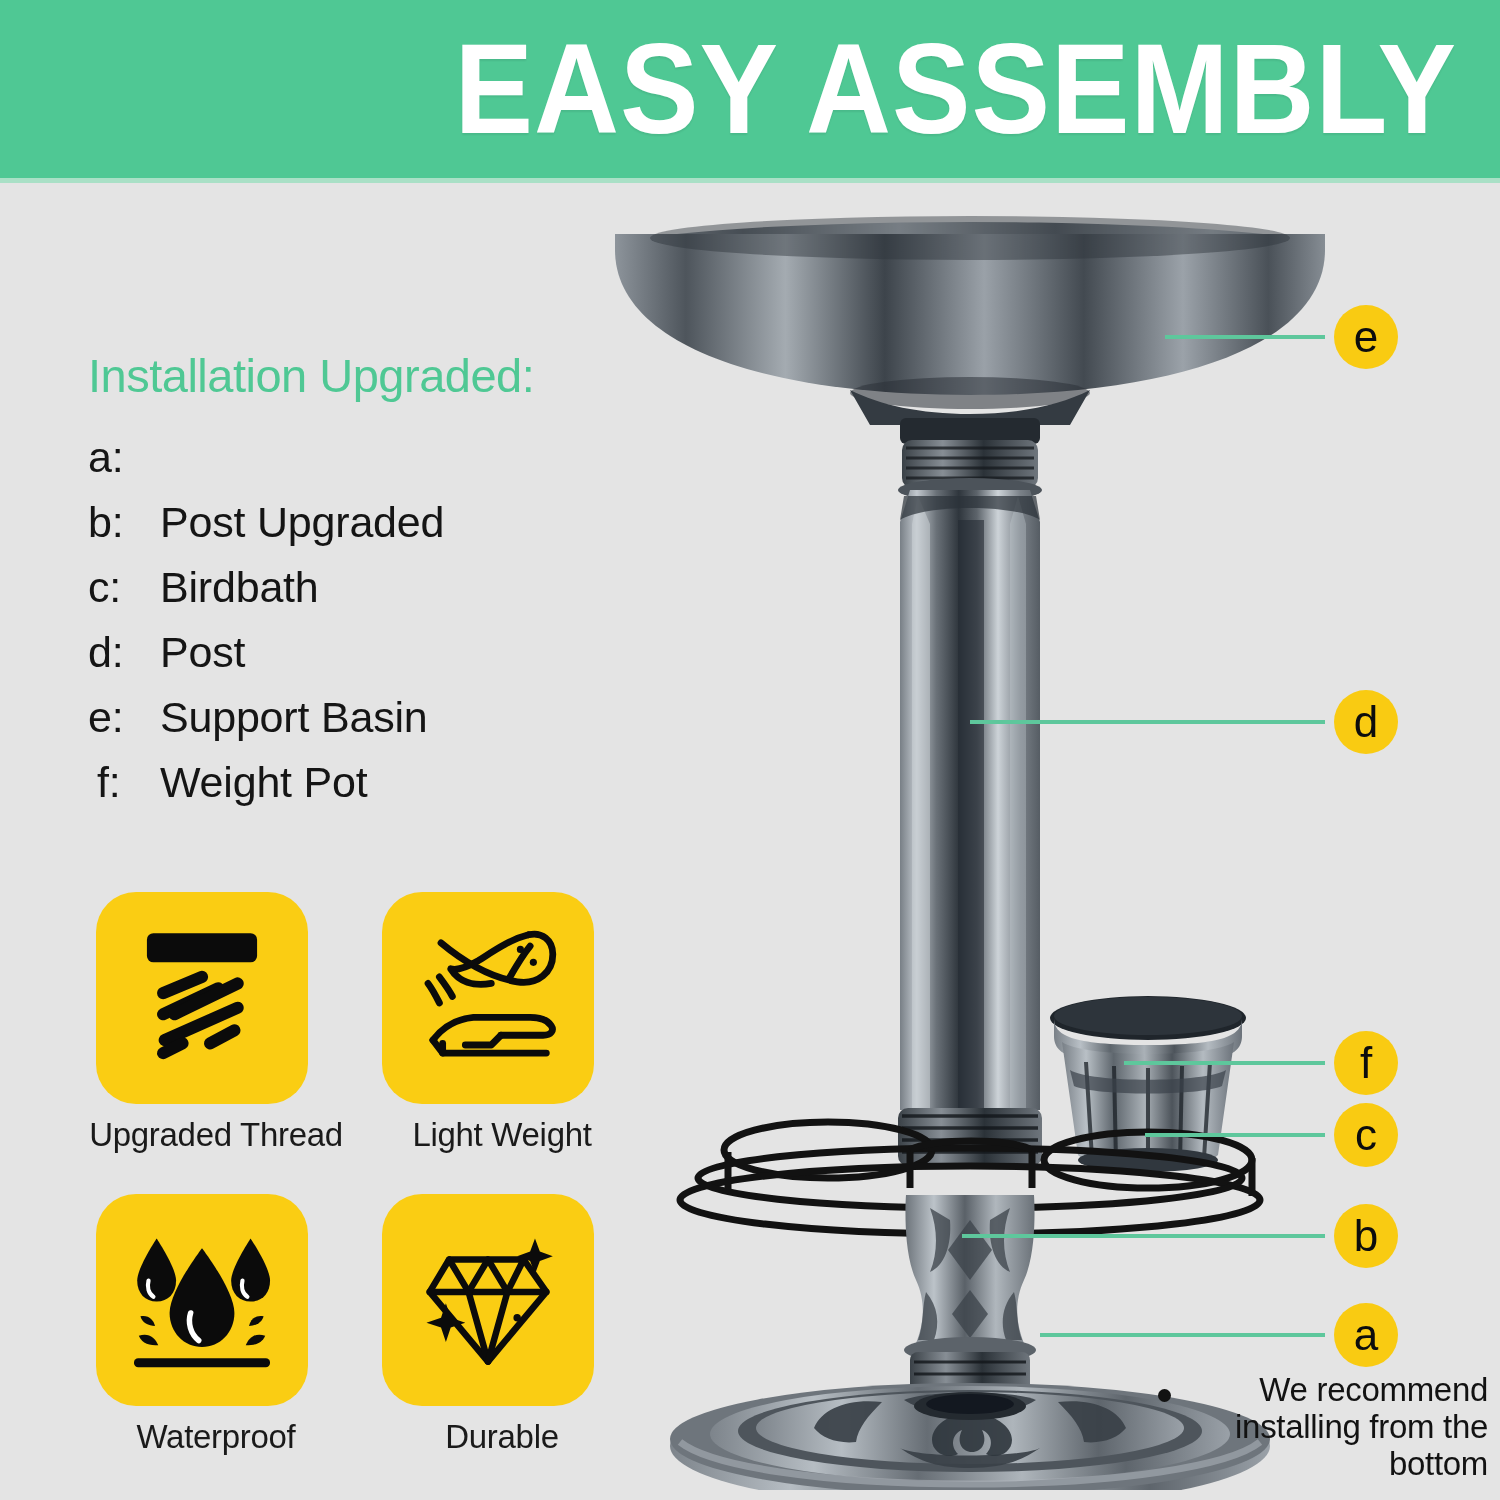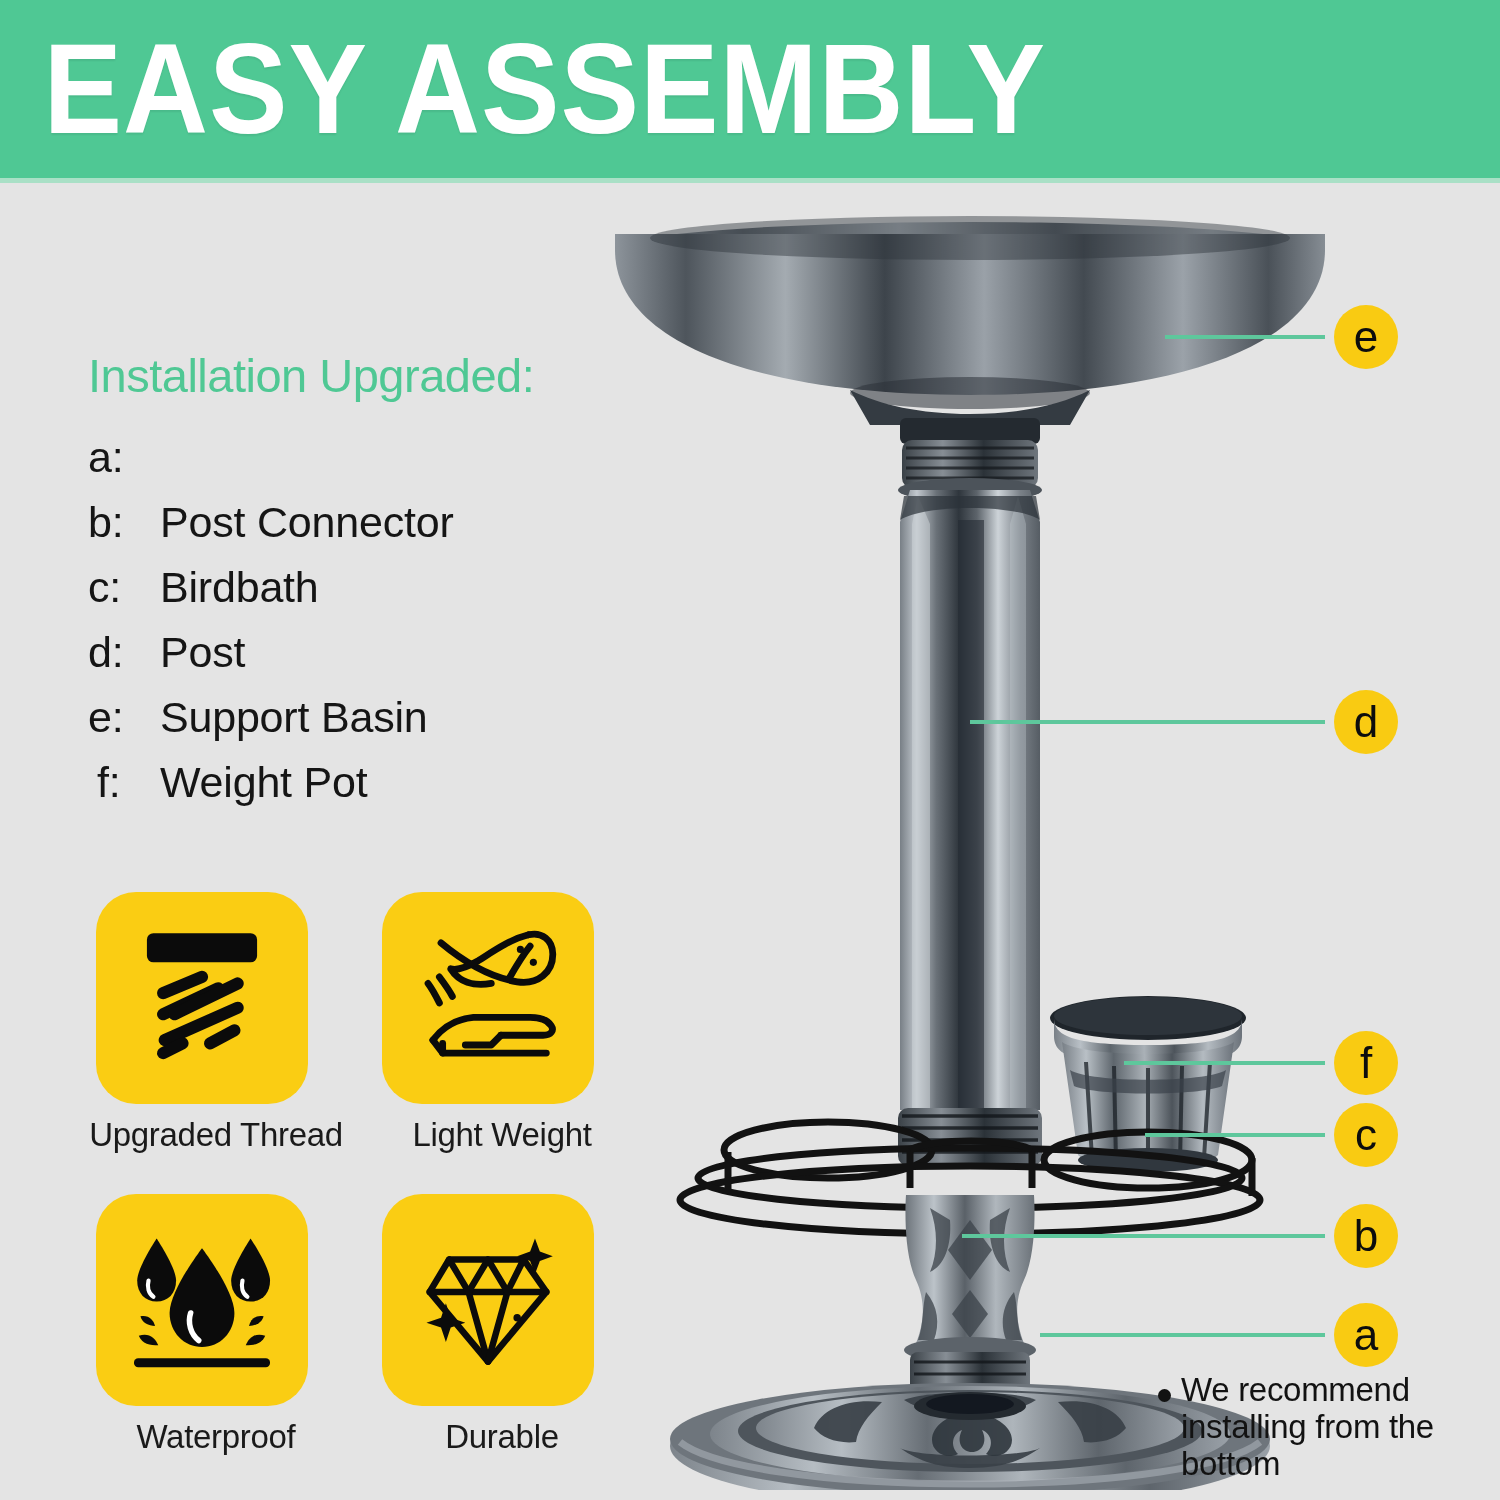--- a/index.html
+++ b/index.html
@@ -9,21 +9,21 @@
     font-family: "Liberation Sans", "DejaVu Sans", sans-serif;
     background:#e4e4e4;
     position:relative;
     overflow:hidden;
   }
 
   
   #banner {
     position:absolute; left:0; top:0; width:1500px; height:178px;
     background:#4fc894;
-    display:flex; align-items:center; justify-content:flex-start;
+    display:flex; align-items:center; justify-content:flex-end;
   }
   #banner-title {
     color:#ffffff;
     font-size:128px;
     font-weight:bold;
     letter-spacing:1px;
     line-height:1;
     transform: scaleX(0.92);
     transform-origin:center;
     white-space:nowrap;
@@ -84,21 +84,21 @@
     font-size:44px; line-height:1; font-weight:normal;
     font-family:"Liberation Sans","DejaVu Sans",sans-serif;
   }
   .leader {
     position:absolute; height:4px; background:#5ec79c;
   }
 
   
   #note {
     position:absolute; left:1158px; top:1372px; width:330px;
-    display:flex; align-items:flex-start; gap:10px;
+    display:flex; align-items:flex-start; gap:2px;text-align:right;
   }
   #note-dot {
     width:13px; height:13px; border-radius:50%; background:#121212;
     flex:0 0 13px; margin-top:17px;
   }
   #note-text {
     font-size:33px; line-height:1.12; color:#121212; letter-spacing:-0.3px;
   }
 </style>
 </head>
@@ -110,21 +110,21 @@
 <div id="banner-underline"></div>
 
 <div id="proc-panel">
   <div id="proc-heading">Installation Upgraded:</div>
   <div id="proc-list">
     <div class="proc-row">
       <span class="proc-key">a:</span>
     </div>
     <div class="proc-row">
       <span class="proc-key">b:</span>
-      <span class="proc-val">Post Connector</span>
+      <span class="proc-val">Post Upgraded</span>
     </div>
     <div class="proc-row">
       <span class="proc-key">c:</span>
       <span class="proc-val">Birdbath</span>
     </div>
     <div class="proc-row">
       <span class="proc-key">d:</span>
       <span class="proc-val">Post</span>
     </div>
     <div class="proc-row gap-above">

